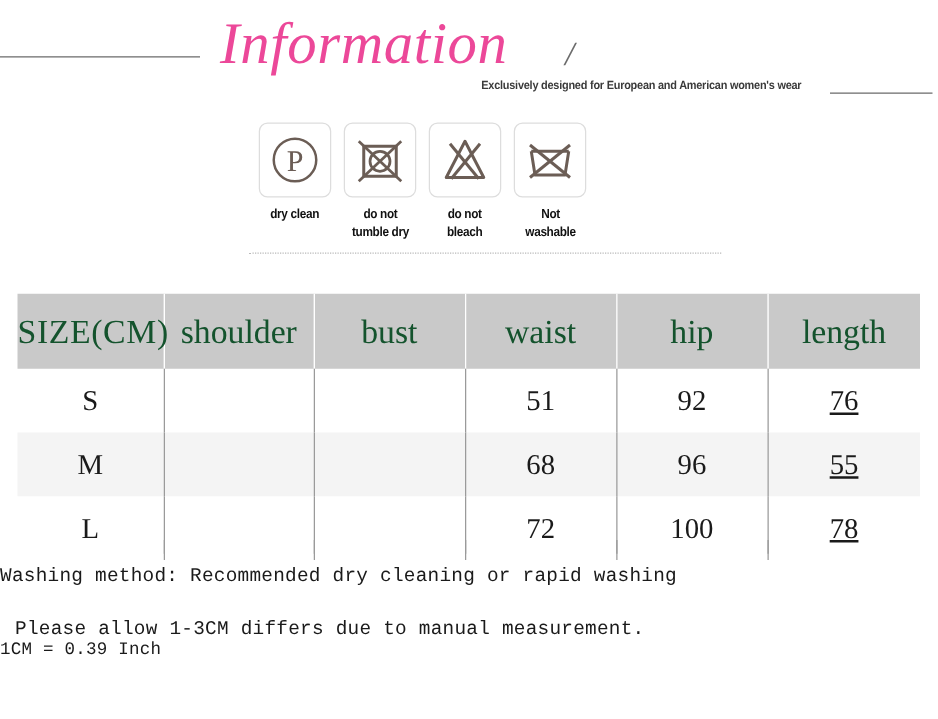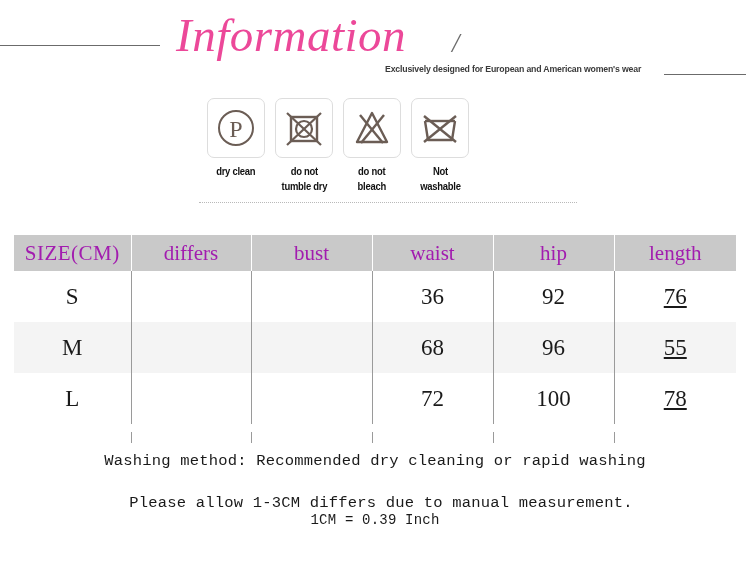--- a/index.html
+++ b/index.html
@@ -119,25 +119,25 @@
   .size-table {
     position: absolute;
     left: 14px;
     top: 235px;
     width: 722px;
     border-collapse: collapse;
     table-layout: fixed;
   }
   .size-table th {
     background: #c9c9c9;
-    height: 36px;
+    height: 60px;
     font-family: "Liberation Serif", serif;
     font-weight: normal;
-    font-size: 21px;
-    color: #a21caf;
+    font-size: 27px;
+    color: #14532d;
     border-right: 1px solid #ffffff;
     padding: 0;
     vertical-align: middle;
   }
   .size-table th:last-child { border-right: none; }
   .size-table td {
     height: 51px;
     text-align: center;
     vertical-align: middle;
     font-family: "Liberation Serif", serif;
@@ -173,21 +173,21 @@
     height: 11px;
     background: #9a9a9a;
   }
 
   
   .notes {
     position: absolute;
     left: 0;
     top: 448px;
     width: 750px;
-    text-align: center;
+    text-align: left;
   }
   .note {
     font-family: "Liberation Mono", monospace;
     font-size: 15.5px;
     color: #1a1a1a;
     letter-spacing: 0.2px;
   }
   .note-1 { margin-top: 4px; }
   .note-2 { margin-top: 24px; padding-left: 12px; }
   .note-3 { font-size: 14px; }
@@ -263,33 +263,33 @@
     <col style="width:117px">
       <col style="width:120px">
       <col style="width:121px">
     <col style="width:121px">
       <col style="width:121px">
       <col style="width:122px">
   </colgroup>
   <thead>
     <tr>
       <th class="hdr-size">SIZE(CM)</th>
-      <th>differs</th>
+      <th>shoulder</th>
       <th>bust</th>
       <th>waist</th>
       <th>hip</th>
       <th>length</th>
     </tr>
   </thead>
   <tbody>
     <tr>
       <td class="size-cell">S</td>
       <td></td>
       <td></td>
-      <td>36</td>
+      <td>51</td>
       <td>92</td>
       <td>76</td>
     </tr>
     <tr class="alt">
       <td class="size-cell">M</td>
       <td></td>
       <td></td>
       <td>68</td>
       <td>96</td>
       <td>55</td>

